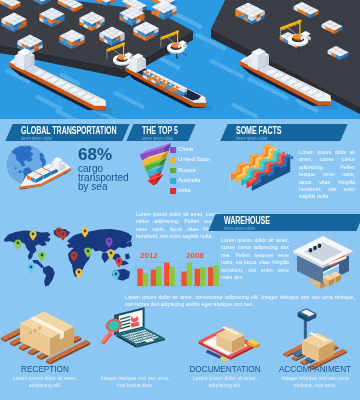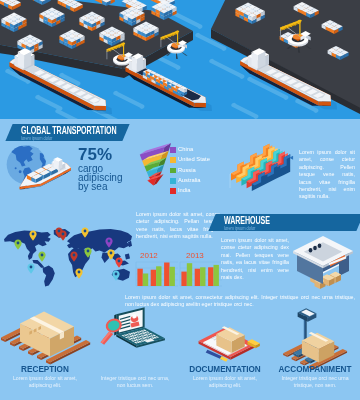--- a/index.html
+++ b/index.html
@@ -5,27 +5,27 @@
 body{width:360px;height:400px;overflow:hidden;background:#8cc6f2;font-family:"Liberation Sans",sans-serif}
 #root{position:relative;width:360px;height:400px;background:#8cc6f2;overflow:hidden}
 svg{display:block;overflow:visible}
 #hero{position:absolute;left:0;top:0;width:360px;height:119px;overflow:hidden}
 .bnr{position:absolute;height:17px}
 .bnr .sk{position:absolute;left:0;top:0;right:0;bottom:0;background:#15669f;transform:skewX(-23deg)}
 .bnr .tx{position:absolute;left:0;top:1.2px;height:17px;width:100%;display:flex;flex-direction:column;justify-content:center;padding-left:12px;box-sizing:border-box}
 .bt{color:#fff;font-weight:bold;font-size:10px;line-height:9.6px;letter-spacing:-.1px;white-space:nowrap;transform:scaleX(.71);transform-origin:0 50%}
 .bs{color:#7fb6de;font-size:4.6px;line-height:5.2px;white-space:nowrap;transform:scaleX(.86);transform-origin:0 50%}
 .para{position:absolute;color:#fff;font-size:5.3px;line-height:7.4px;text-align:justify}
-.stit{position:absolute;color:#15558f;font-weight:bold;font-size:8.2px;text-align:center}
+.stit{position:absolute;color:#15558f;font-weight:normal;font-size:8.2px;text-align:center}
 .stxt{position:absolute;color:#e8f3fd;font-size:5.2px;line-height:6.7px;text-align:center}
 .lgt{position:absolute;color:#fff;font-size:5.8px;white-space:nowrap}
 .lgs{position:absolute;width:5.8px;height:5.8px}
 .statv{position:absolute;color:#15558f;font-weight:bold;font-size:17px;line-height:17px}
 .statc{position:absolute;color:#15558f;font-size:10px;line-height:8.6px}
-.yr{position:absolute;color:#ef5130;font-weight:normal;font-size:8px}
+.yr{position:absolute;color:#ef5130;font-weight:bold;font-size:8px}
 .bchart{position:absolute}
 .pin{position:absolute;width:8px;height:11px}
 .sicon{position:absolute}
 .ico{position:absolute}
 </style></head>
 <body>
 
 <div id="root">
 
   <svg id="hero" viewBox="0 0 360 119">
@@ -1113,20 +1113,34 @@
       <polygon points="182.8,86.1 187.1,88.2 184.3,89.7 180,87.5" class="f7"></polygon>
     </svg>
 
   <div class="bnr" style="left:9px;top:124px;width:117px">
 <div class="sk"></div>
 <div class="tx">
 <div class="bt">GLOBAL TRANSPORTATION</div>
 <div class="bs">lorem ipsum dolor</div>
 </div>
     </div>
+  <div class="bnr" style="left:130px;top:124px;width:62px">
+<div class="sk"></div>
+<div class="tx">
+<div class="bt">THE TOP 5</div>
+<div class="bs">lorem ipsum dolor</div>
+</div>
+    </div>
+  <div class="bnr" style="left:224px;top:124px;width:120px">
+<div class="sk"></div>
+<div class="tx">
+<div class="bt">SOME FACTS</div>
+<div class="bs">lorem ipsum dolor</div>
+</div>
+    </div>
 
   <svg class="ico" style="left:4px;top:142px;width:52px;height:47px" viewBox="0 0 58 52">
       <defs>
         <clipPath id="gc">
           <circle cx="25" cy="25" r="22"></circle>
         </clipPath>
       </defs>
       <circle cx="25" cy="25" r="22" fill="#6aaae2"></circle>
       <g clip-path="url(#gc)" fill="#2b6ec4">
         <path d="M8 4 L16 2 L22 5 L28 4 L32 7 L29 10 L33 13 L30 16 L32 20 L27 22 L25 19 L22 22 L24 26 L20 27 L18 23 L14 20 L13 14 L8 11 Z"></path>
@@ -1171,23 +1185,23 @@
       <polygon points="22.0,25.5 26.4,27.7 26.4,23.7 22.0,21.5" fill="#3f8ecb"></polygon>
       <polygon points="29.0,18.0 33.4,20.2 26.4,23.7 22.0,21.5" fill="#f0f3f7"></polygon>
       <polygon points="57.0,12.0 51.0,15.0 51.0,10.0 57.0,7.0" fill="#c7d0db"></polygon>
       <polygon points="43.0,11.0 51.0,15.0 51.0,10.0 43.0,6.0" fill="#e4e9f0"></polygon>
       <polygon points="49.0,3.0 57.0,7.0 51.0,10.0 43.0,6.0" fill="#ffffff"></polygon>
       <polygon points="54.0,12.0 50.0,14.0 50.0,5.5 54.0,3.5" fill="#d4dce5"></polygon>
       <polygon points="45.0,11.5 50.0,14.0 50.0,5.5 45.0,3.0" fill="#eef1f6"></polygon>
       <polygon points="49.0,1.0 54.0,3.5 50.0,5.5 45.0,3.0" fill="#ffffff"></polygon>
     </svg>
 
-  <div class="statv" style="left:78px;top:146px">75%</div>
+  <div class="statv" style="left:78px;top:146px">68%</div>
   <div class="statc" style="left:78px;top:165px">cargo</div>
-  <div class="statc" style="left:78px;top:174px">adipiscing</div>
+  <div class="statc" style="left:78px;top:174px">transported</div>
   <div class="statc" style="left:78px;top:183px">by sea</div>
 
   <svg class="ico" style="left:139px;top:143px;width:34px;height:45px" viewBox="0 0 44 58">
       <polygon points="33.0,5.2 41.5,0.0 38.5,9.9 30.0,15.1" fill="#6a3a9c"></polygon>
       <polygon points="1.0,14.8 9.5,9.6 41.5,0.0 33.0,5.2" fill="#a872de"></polygon>
       <polygon points="1.0,14.8 33.0,5.2 30.0,15.1 4.0,22.9" fill="#8b4dc4"></polygon>
       <polygon points="30.0,15.1 38.5,9.9 35.5,18.8 27.0,24.0" fill="#d1931a"></polygon>
       <polygon points="4.0,22.9 12.5,17.7 38.5,9.9 30.0,15.1" fill="#ffd469"></polygon>
       <polygon points="4.0,22.9 30.0,15.1 27.0,24.0 7.0,30.0" fill="#f5b731"></polygon>
       <polygon points="27.0,24.0 35.5,18.8 32.5,27.7 24.0,32.9" fill="#44842a"></polygon>
@@ -1299,21 +1313,21 @@
         <circle cx="4" cy="4" r="1.4" fill="#1a4a86"></circle>
       </svg>
       <svg class="pin" viewBox="0 0 8 11" style="left: 112.4px; top: 269.8px;">
         <path d="M4 0.4C1.9.4.4 2 .4 4c0 2.6 3.6 6.6 3.6 6.6S7.6 6.6 7.6 4C7.6 2 6.1.4 4 .4z" fill="#5ec8e8"></path>
         <circle cx="4" cy="4" r="1.4" fill="#1a4a86"></circle>
       </svg>
     </div>
 
   <div class="para" style="left:136px;top:211px;width:84px">Lorem ipsum dolor sit amet, conse ctetur adipiscing. Pellan tesque vene natis, lacus vitae fringilla hendrerit, nisi enim sagittis nulla.</div>
   <div class="yr" style="left:140px;top:251px">2012</div>
-  <div class="yr" style="left:186px;top:251px">2013</div>
+  <div class="yr" style="left:186px;top:251px">2008</div>
   <svg class="bchart" style="left:136px;top:262px;width:42px;height:24px" viewBox="0 0 42 24">
       <line x1="0" y1="0.0" x2="42" y2="0.0" stroke="#7ab6e4" stroke-width="0.4"></line>
       <line x1="0" y1="6.0" x2="42" y2="6.0" stroke="#7ab6e4" stroke-width="0.4"></line>
       <line x1="0" y1="12.0" x2="42" y2="12.0" stroke="#7ab6e4" stroke-width="0.4"></line>
       <line x1="0" y1="18.0" x2="42" y2="18.0" stroke="#7ab6e4" stroke-width="0.4"></line>
       <line x1="0" y1="0" x2="0" y2="24" stroke="#7ab6e4" stroke-width="0.5"></line>
       <line x1="0" y1="24" x2="42" y2="24" stroke="#7ab6e4" stroke-width="0.5"></line>
       <rect x="1.4" y="6.7" width="5.4" height="17.3" fill="#ef5130"></rect>
       <rect x="6.8" y="11.5" width="5.4" height="12.5" fill="#8cc63e"></rect>
       <rect x="14.7" y="7.7" width="5.4" height="16.3" fill="#ef5130"></rect>

